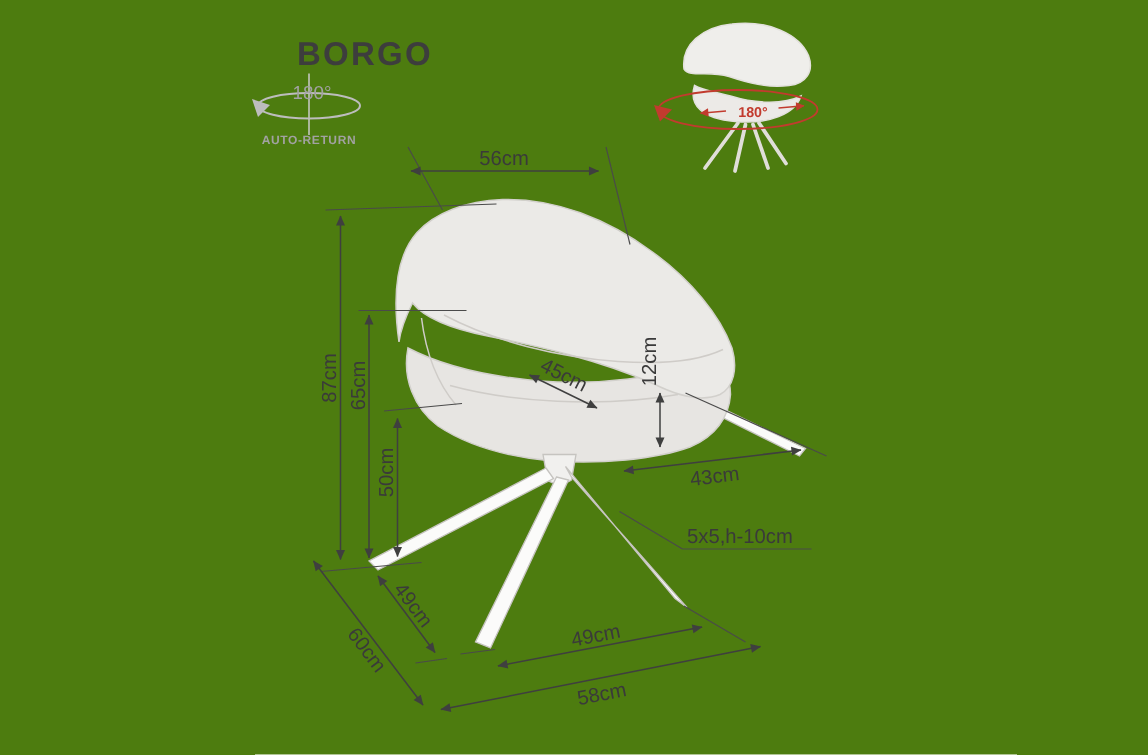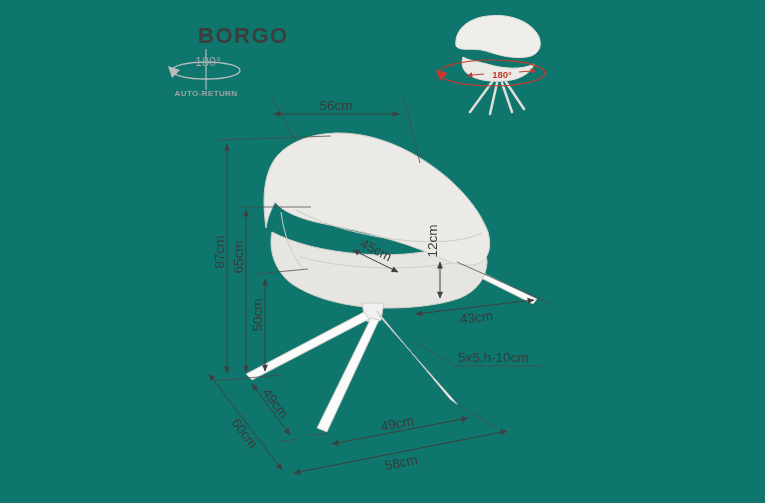--- a/index.html
+++ b/index.html
@@ -1,19 +1,19 @@
 <!DOCTYPE html>
 <html><head>
 <meta charset="utf-8">
 <style>
   html,body{margin:0;padding:0;background:#fff;}
   .sheet{
     position:relative;
     width:765px;height:503px;
-    background:#0f766e;
+    background:#4d7c0f;
     font-family:"Liberation Sans", sans-serif;
     overflow:hidden;
   }
   svg{position:absolute;left:0;top:0;}
   text{font-family:"Liberation Sans", sans-serif;}
   .dim-text{font-size:13.5px;fill:#3a3a3a;}
   .title-text{font-size:22px;font-weight:bold;fill:#3d3d3d;letter-spacing:1.5px;}
   .muted-angle{font-size:12.5px;fill:#a2a2a2;}
   .muted-caps{font-size:8px;font-weight:bold;fill:#a2a2a2;letter-spacing:.4px;}
   .red-angle{font-size:9.5px;font-weight:bold;fill:#c23b2e;}

